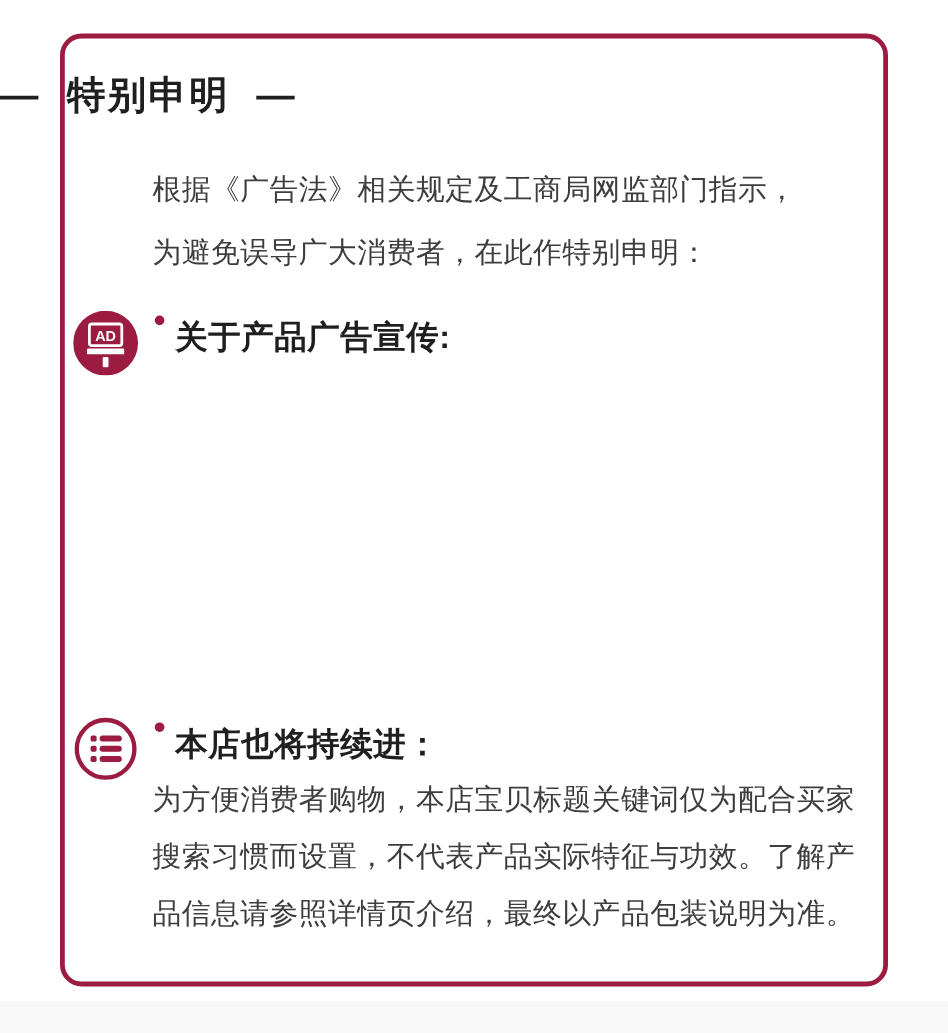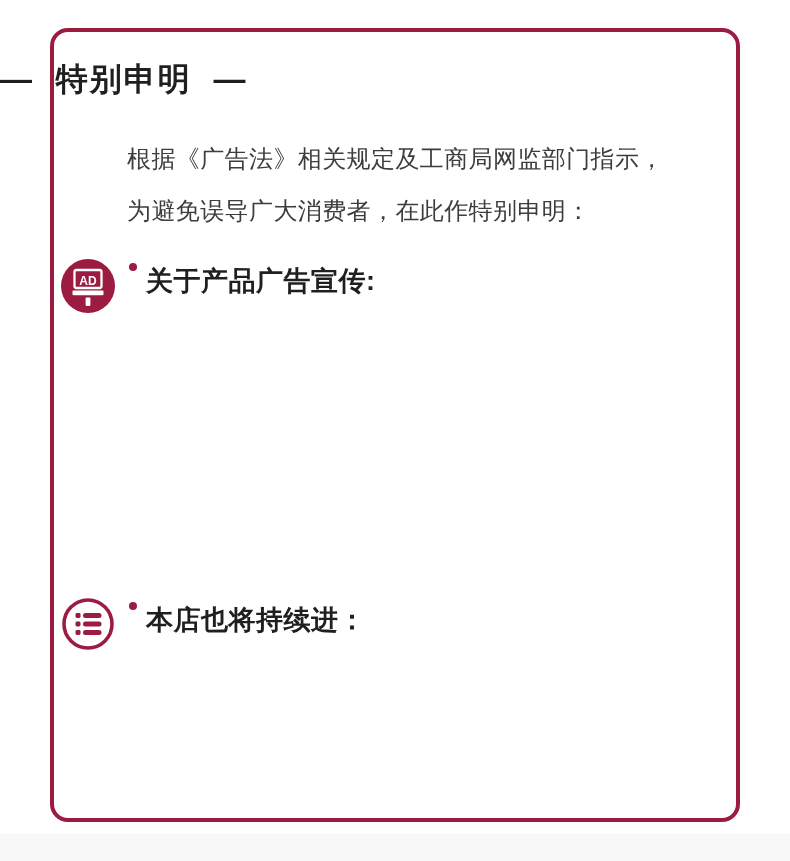--- a/index.html
+++ b/index.html
@@ -140,16 +140,19 @@
         <rect x="22" y="33" width="18.5" height="5" rx="2.5"></rect>
       </g>
     </svg>
   </div>
 
   <div class="heading-row h2">
     <span class="bullet-dot"></span>
     <span class="section-heading">本店也将持续进：</span>
   </div>
 
+  <div class="section-body body-2">为方便消费者购物，本店宝贝标题关键词仅为配合买家
+搜索习惯而设置，不代表产品实际特征与功效。了解产
+品信息请参照详情页介绍，最终以产品包装说明为准。</div>
 
   <div class="page-gap"></div>
 
 </div>
 
 </body></html>

